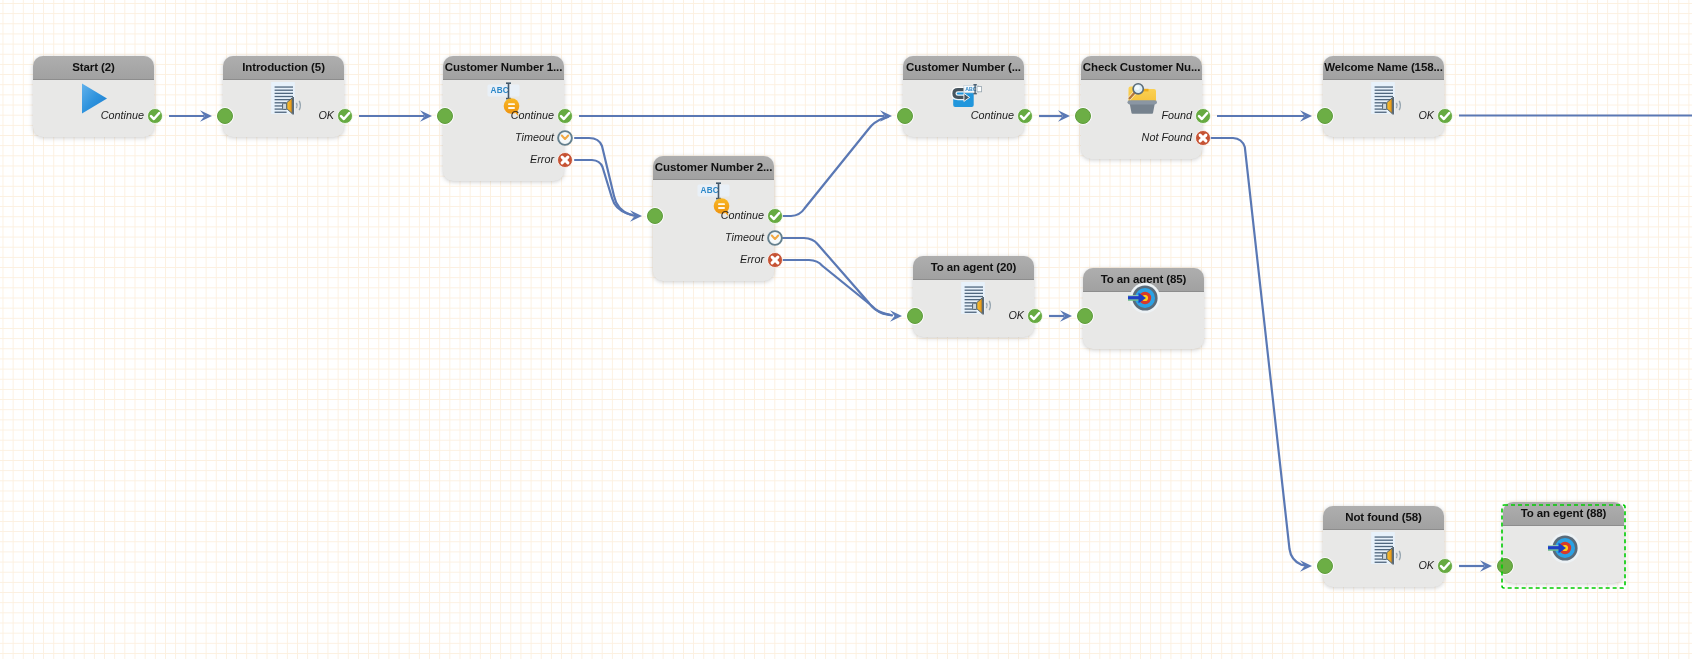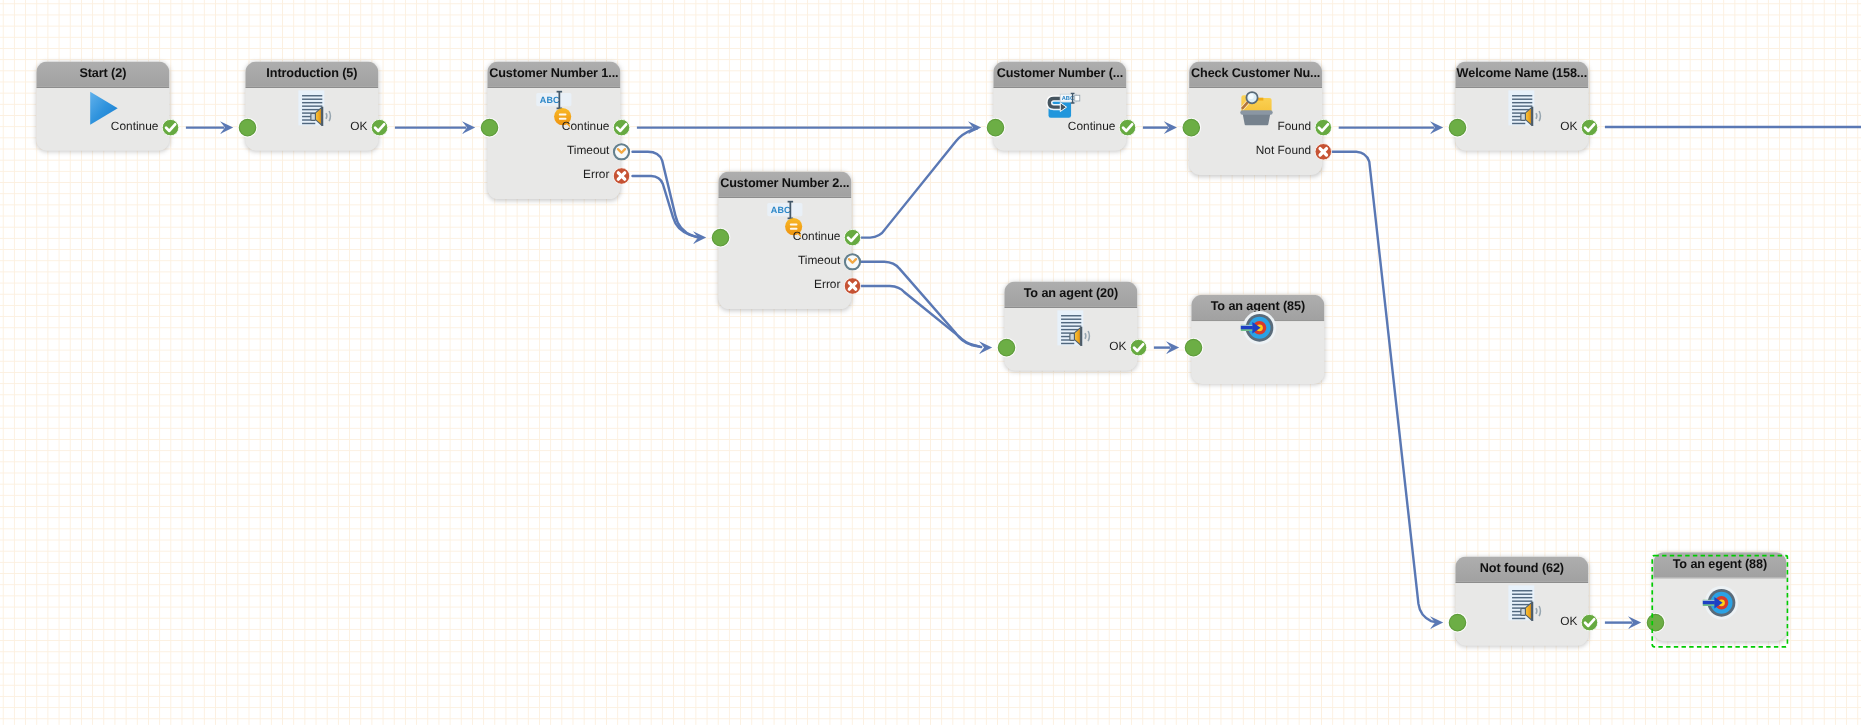--- a/index.html
+++ b/index.html
@@ -4,21 +4,21 @@
 html,body{margin:0;padding:0}
 body{width:1692px;height:659px;position:relative;overflow:hidden;background:#fff;
 background-image:linear-gradient(to right,#fcf0e0 1px,rgba(0,0,0,0) 1px),linear-gradient(to bottom,#fcf0e0 1px,rgba(0,0,0,0) 1px);
 background-size:10.16px 10.16px;background-position:2.5px 3px;
 font-family:"Liberation Sans",sans-serif;}
 .node{position:absolute;width:121px;border-radius:10px;background:#e8e8e7;
 box-shadow:0 1px 4px rgba(120,120,120,.38);}
 .hd{height:23px;border-radius:10px 10px 0 0;background:linear-gradient(#aeaeae,#a1a1a1);
 border-bottom:1px solid #8d8d8d;text-align:center;font-weight:bold;font-size:11.5px;letter-spacing:-0.1px;
 line-height:23px;color:#101010;white-space:nowrap;overflow:hidden;padding:0 1px;}
-.lab{position:absolute;font-size:10.8px;color:#1c1c1c;white-space:nowrap;padding-left:12px;}
+.lab{position:absolute;font-style:italic;font-size:10.8px;color:#1c1c1c;white-space:nowrap;padding-left:12px;}
 .pin{position:absolute;}
 svg{display:block}
 </style></head>
 <body>
 <svg style="position:absolute;left:0;top:0" width="1692" height="659" viewBox="0 0 1692 659">
     <line x1="169" y1="116" x2="204" y2="116" stroke="#5a78b4" stroke-width="2.2"></line>
     <path d="M 212 116 l -12 -5.8 l 4.6 5.8 l -4.6 5.8 Z" fill="#5a78b4"></path>
     <line x1="359" y1="116" x2="424" y2="116" stroke="#5a78b4" stroke-width="2.2"></line>
     <path d="M 432 116 l -12 -5.8 l 4.6 5.8 l -4.6 5.8 Z" fill="#5a78b4"></path>
     <line x1="579" y1="116" x2="884" y2="116" stroke="#5a78b4" stroke-width="2.2"></line>
@@ -327,21 +327,21 @@
     </g>
 <g>
       <line x1="1" y1="16" x2="13" y2="16" stroke="#6fbe8d" stroke-width="5.6"></line>
 <line x1="1" y1="15.4" x2="13" y2="15.4" stroke="#e9f2f6" stroke-width="3.4"></line>
 <line x1="1" y1="15.7" x2="12" y2="15.7" stroke="#1d3fc4" stroke-width="3.2"></line>
 <polygon points="11.5,10.8 11.5,21.2 19,16" fill="#1d3fc4"></polygon>
     </g>
   </svg>
 <div class="pin" style="left:1077px;top:308px;width:16px;height:16px;border-radius:50%;background:#6cae45;border:1px solid #5e9c3b;box-sizing:border-box;box-shadow:0 0 0 1px rgba(255,255,255,0.8)"></div>
 <div class="node" style="left:1323px;top:506px;height:81px">
-    <div class="hd">Not found (62)</div>
+    <div class="hd">Not found (58)</div>
   </div>
 <svg class="pin" style="left:1370.5px;top:532px" width="34" height="33" viewBox="0 0 34 33">
 <defs>
       <linearGradient id="gs4" x1="0" y1="0" x2="1" y2="0">
 <stop offset="0" stop-color="#f7c53d"></stop>
         <stop offset="1" stop-color="#e8920c"></stop>
       </linearGradient>
     </defs>
 <rect x="0.2" y="0" width="23.6" height="32" fill="#e7f1fa"></rect>
 <rect x="3.6" y="4.4" width="18.4" height="1.3" fill="#50677e"></rect>

